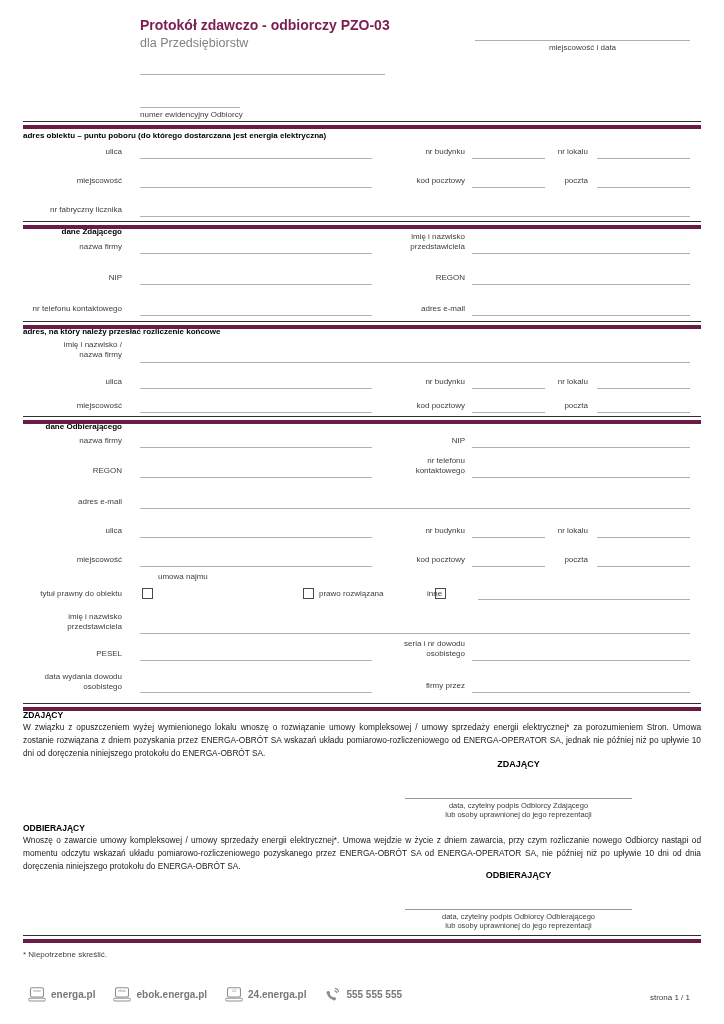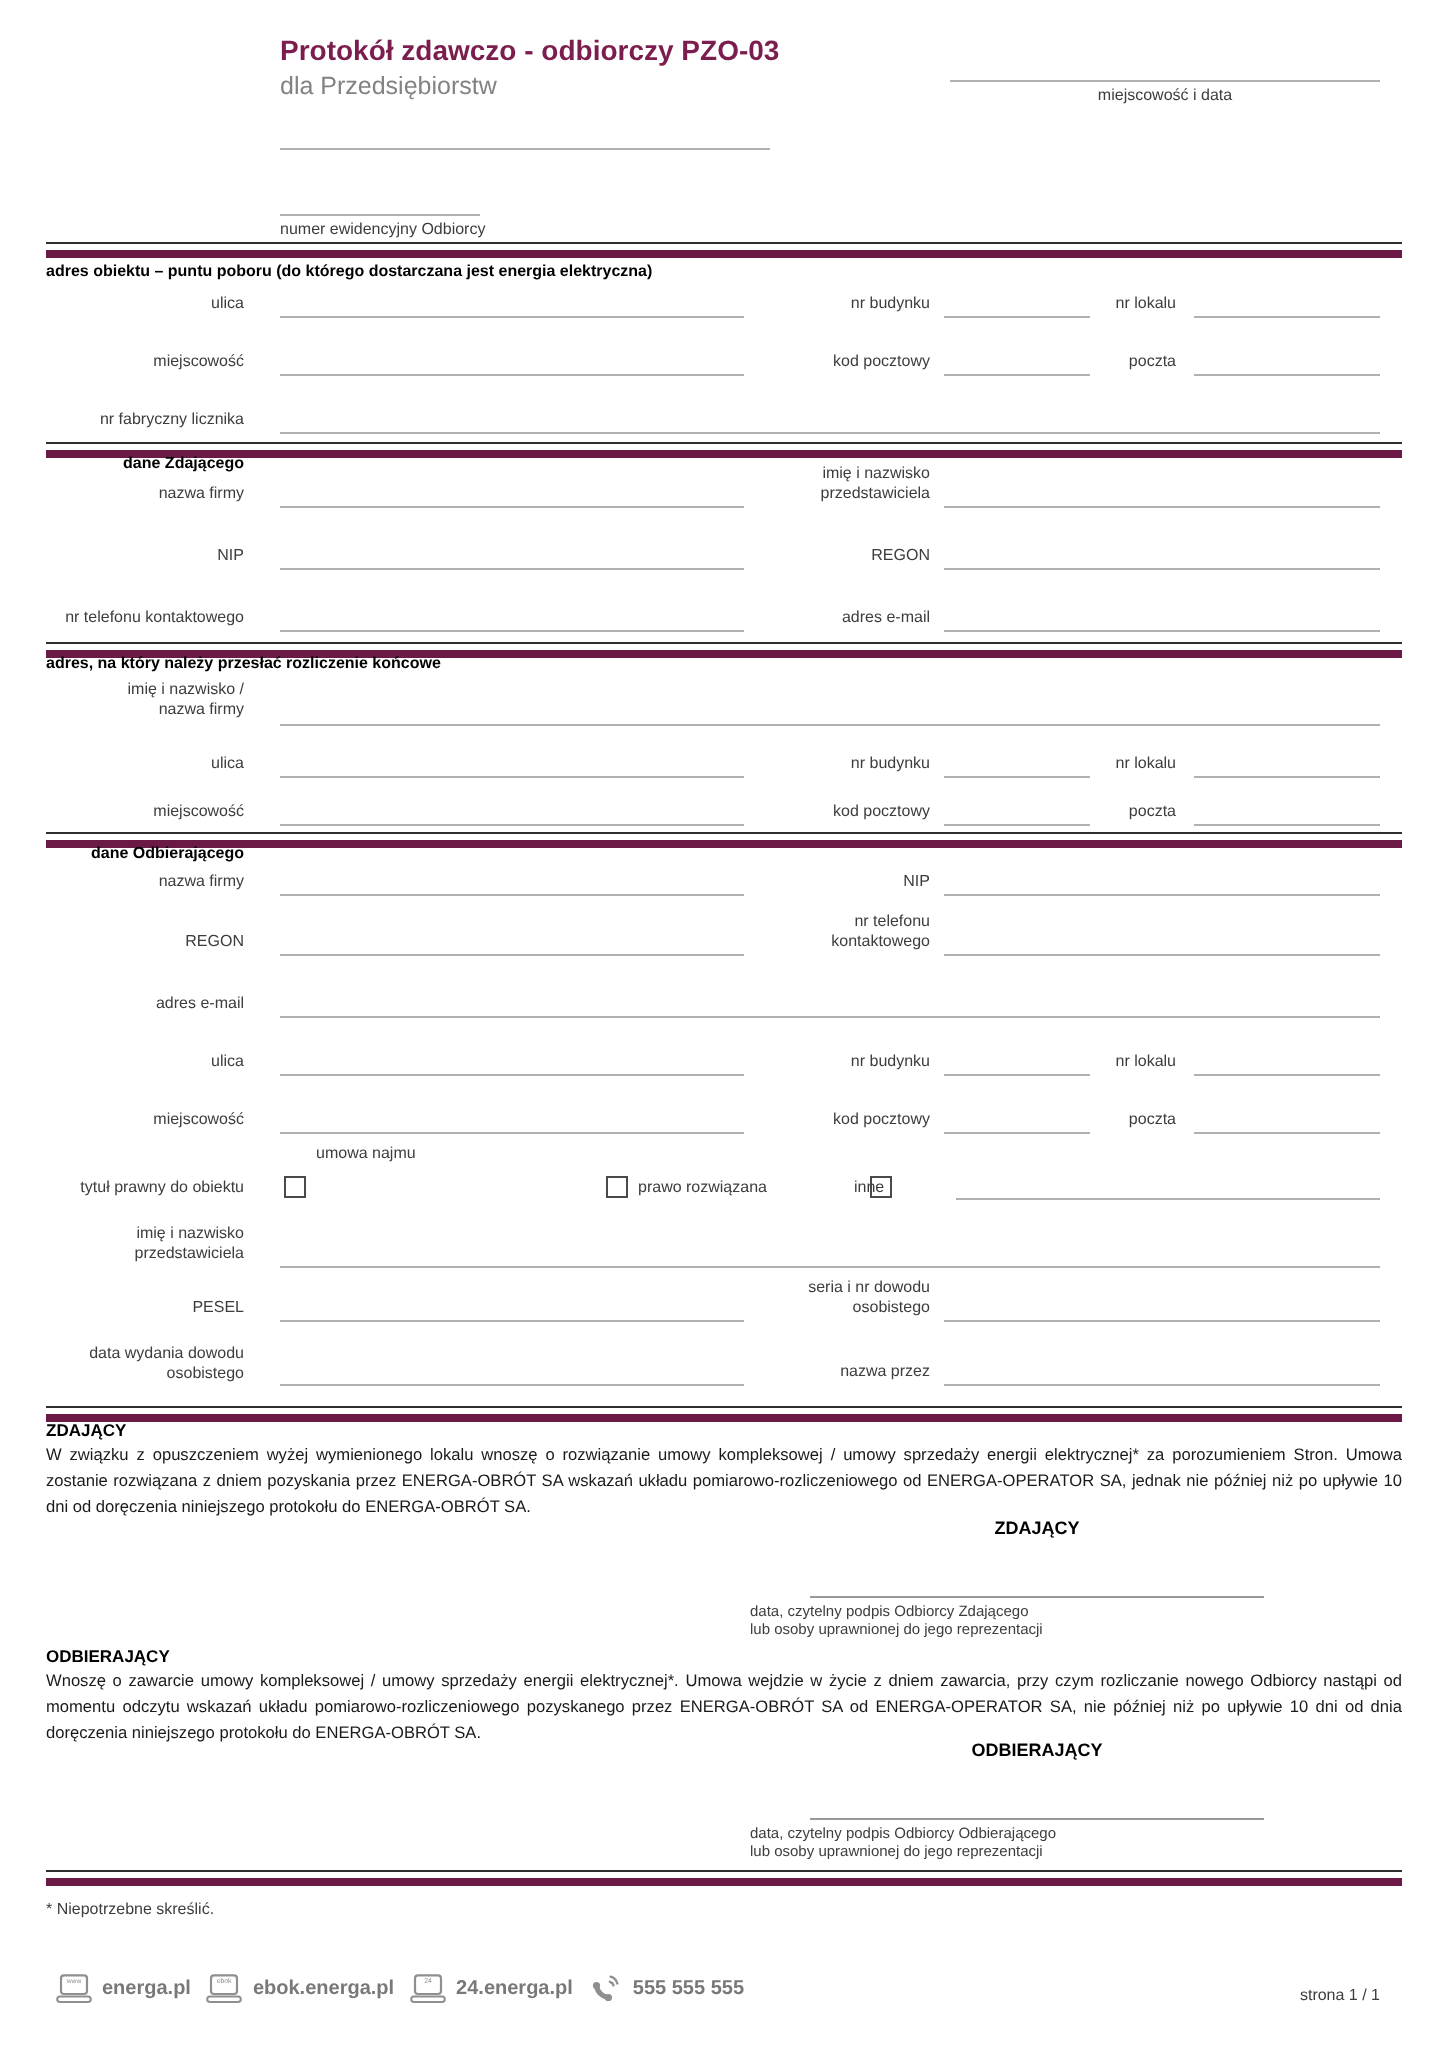--- a/index.html
+++ b/index.html
@@ -21,29 +21,29 @@
   .sep{position:absolute;left:23px;width:678px;height:7px;border-top:1px solid #2e2e2e;
        background:linear-gradient(to bottom,#fff 0,#fff 3px,#6a1a45 3px);}
   .shead{position:absolute;font-size:8px;line-height:10px;font-weight:bold;color:#000;}
   .cb{position:absolute;width:9px;height:9px;border:1px solid #4a4a4a;background:#fff;}
   .para{position:absolute;left:23px;width:678px;font-size:8.3px;line-height:13px;
         text-align:justify;color:#1a1a1a;}
   .blockhead{position:absolute;left:23px;font-size:8.5px;font-weight:bold;color:#000;}
   .sighead{position:absolute;left:405px;width:227px;text-align:center;font-size:9px;
         font-weight:bold;color:#000;}
   .sigline{position:absolute;left:405px;width:227px;height:0;border-bottom:1px solid #999;}
-  .sigcap{position:absolute;left:375px;width:287px;text-align:left;font-size:7.5px;
+  .sigcap{position:absolute;left:375px;width:287px;text-align:center;font-size:7.5px;
         line-height:9px;color:#3d3d3d;}
   
   .c1l{left:10px;width:112px;} .c1f{left:140px;width:232px;}
   .c2l{left:352px;width:113px;} .c2f{left:472px;width:218px;} .c2s{left:472px;width:73px;}
   .c3l{left:508px;width:80px;}  .c3f{left:597px;width:93px;}
   .cful{left:140px;width:550px;}
   
-  .footer{position:absolute;left:28px;top:986px;display:flex;align-items:center;gap:8px;justify-content:flex-end;}
+  .footer{position:absolute;left:28px;top:986px;display:flex;align-items:center;gap:18px;justify-content:flex-end;}
   .fitem{display:flex;align-items:center;gap:5px;}
   .flabel{font-size:10px;font-weight:bold;color:#787878;}
   .pagenum{position:absolute;left:590px;top:993px;width:100px;text-align:right;
         font-size:8px;color:#3d3d3d;}
 </style>
 </head>
 <body>
 
 <div class="page">
 
@@ -181,21 +181,21 @@
     <div>seria i nr dowodu</div>
     <div>osobistego</div>
   </div>
   <div class="fline c2f" style="top:660px"></div>
 
   <div class="lbl c1l" style="top:672px">
     <div>data wydania dowodu</div>
     <div>osobistego</div>
   </div>
   <div class="fline c1f" style="top:692px"></div>
-  <div class="lbl c2l" style="top:681px">nazwa przez</div>
+  <div class="lbl c2l" style="top:681px">firmy przez</div>
   <div class="fline c2f" style="top:692px"></div>
 
   <div class="sep" style="top:703px"></div>
 
   <div class="blockhead" style="top:710px">ZDAJĄCY</div>
   <div class="para" style="top:721px">W związku z opuszczeniem wyżej wymienionego lokalu wnoszę o rozwiązanie umowy kompleksowej / umowy sprzedaży energii elektrycznej* za porozumieniem Stron. Umowa zostanie rozwiązana z dniem pozyskania przez ENERGA-OBRÓT SA wskazań układu pomiarowo-rozliczeniowego od ENERGA-OPERATOR SA, jednak nie później niż po upływie 10 dni od doręczenia niniejszego protokołu do ENERGA-OBRÓT SA.</div>
   <div class="sighead" style="top:759px">ZDAJĄCY</div>
   <div class="sigline" style="top:798px"></div>
   <div class="sigcap" style="top:801px">data, czytelny podpis Odbiorcy Zdającego</div>
   <div class="sigcap" style="top:810px">lub osoby uprawnionej do jego reprezentacji</div>

